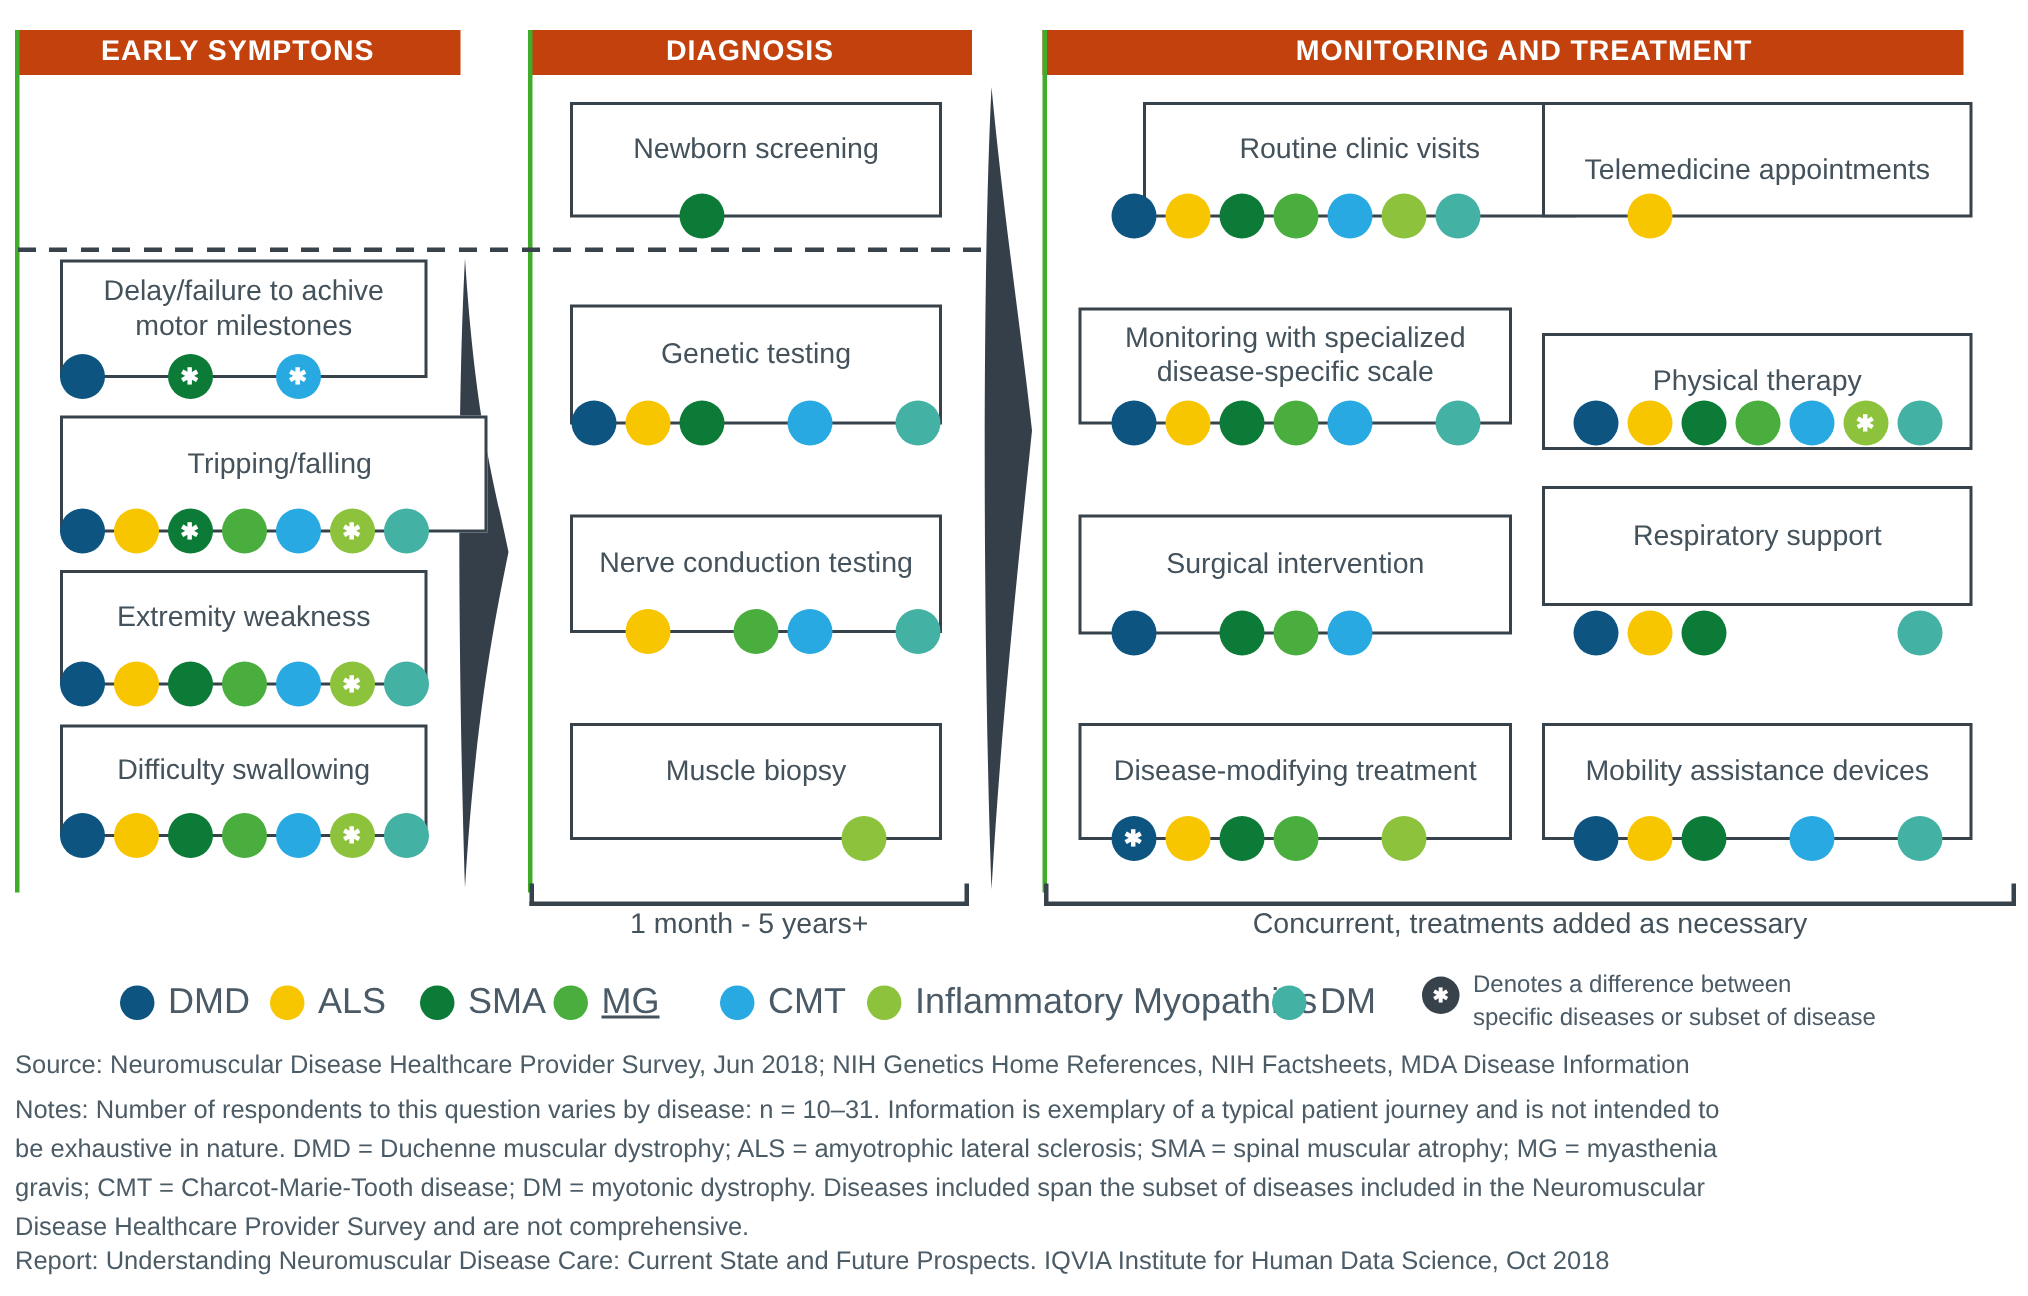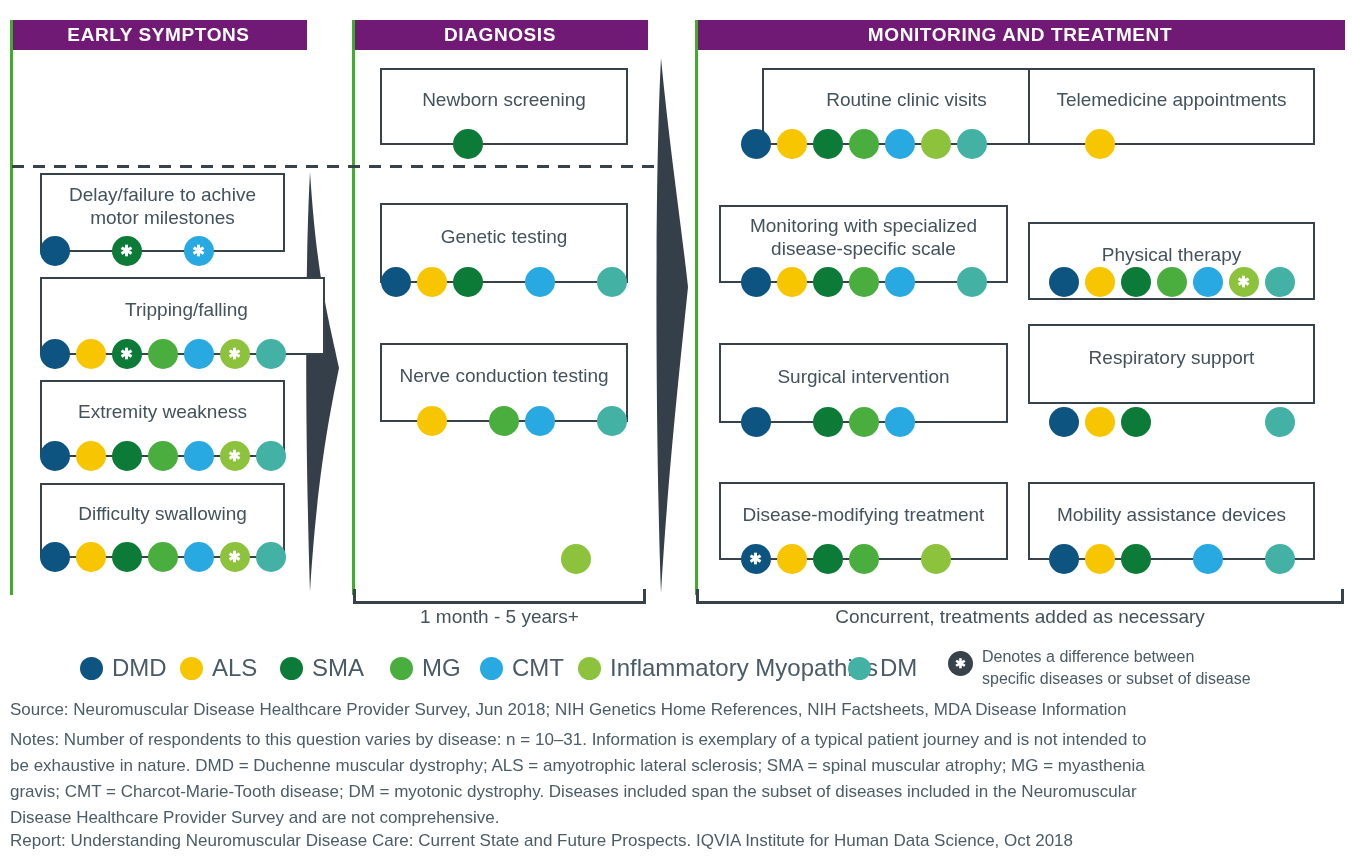--- a/index.html
+++ b/index.html
@@ -1,21 +1,21 @@
 <!DOCTYPE html>
 <html><head>
 <meta charset="utf-8">
 <style>
   html,body{margin:0;padding:0;background:#ffffff;}
   #stage{
     position:relative;width:1352px;height:864px;background:#ffffff;overflow:hidden;
     font-family:"Liberation Sans", sans-serif;color:#44525C;
   }
   .colbar{
-    position:absolute;top:20px;height:30px;background:#701a75;color:#ffffff;
+    position:absolute;top:20px;height:30px;background:#c2410c;color:#ffffff;
     display:flex;align-items:center;justify-content:center;
     font-size:19px;font-weight:bold;letter-spacing:0.6px;
   }
   .vline{position:absolute;top:20px;width:3px;height:575px;background:#3FAD2B;}
   .dashline{
     position:absolute;left:12px;top:165px;width:643px;height:3px;
     background:repeating-linear-gradient(to right,#37424A 0 12px,transparent 12px 21px);
   }
   .box{
     position:absolute;border:2.5px solid #37424A;background:#ffffff;box-sizing:border-box;
@@ -44,21 +44,21 @@
   .footer-line{position:absolute;left:10px;font-size:17px;color:#4C5C67;white-space:nowrap;}
   .notes-block{position:absolute;left:10px;top:727px;font-size:17px;line-height:26px;color:#4C5C67;}
 </style>
 </head>
 <body>
 
 <div id="stage">
 
   <div class="colbar" style="left:10px;width:297px;">EARLY SYMPTONS</div>
   <div class="colbar" style="left:352px;width:296px;">DIAGNOSIS</div>
-  <div class="colbar" style="left:695px;width:650px;">MONITORING AND TREATMENT</div>
+  <div class="colbar" style="left:695px;width:586px;padding-left:28px;">MONITORING AND TREATMENT</div>
 
   <div class="vline" style="left:10px;"></div>
   <div class="vline" style="left:352px;"></div>
   <div class="vline" style="left:695px;"></div>
 
   <div class="dashline"></div>
 
   <svg class="arrow-svg" style="left:303px;top:172px;" width="42" height="420" viewBox="0 0 42 420">
     <path d="M7 0 C 14 110, 27 152, 36 196 C 27 240, 14 305, 7 420 C 3 295, 1 115, 7 0 Z" fill="#343F49"></path>
   </svg>
@@ -133,32 +133,35 @@
     <div class="dot" style="left: 453px; top: 267px; background: rgb(12, 123, 55);"></div>
     <div class="dot" style="left: 525px; top: 267px; background: rgb(40, 169, 225);"></div>
     <div class="dot" style="left: 597px; top: 267px; background: rgb(67, 177, 164);"></div>
     <div class="box" style="left: 380px; top: 343px; width: 248px; height: 79px;">
       <div class="box-label">Nerve conduction testing</div>
     </div>
     <div class="dot" style="left: 417px; top: 406px; background: rgb(247, 198, 0);"></div>
     <div class="dot" style="left: 489px; top: 406px; background: rgb(74, 174, 62);"></div>
     <div class="dot" style="left: 525px; top: 406px; background: rgb(40, 169, 225);"></div>
     <div class="dot" style="left: 597px; top: 406px; background: rgb(67, 177, 164);"></div>
+    <div class="box" style="left: 380px; top: 482px; width: 248px; height: 78px;">
+      <div class="box-label">Muscle biopsy</div>
+    </div>
     <div class="dot" style="left: 561px; top: 544px; background: rgb(140, 194, 60);"></div>
     <div class="box" style="left: 762px; top: 68px; width: 289px; height: 77px;">
       <div class="box-label">Routine clinic visits</div>
     </div>
     <div class="dot" style="left: 740.5px; top: 129px; background: rgb(14, 84, 129);"></div>
     <div class="dot" style="left: 776.5px; top: 129px; background: rgb(247, 198, 0);"></div>
     <div class="dot" style="left: 812.5px; top: 129px; background: rgb(12, 123, 55);"></div>
     <div class="dot" style="left: 848.5px; top: 129px; background: rgb(74, 174, 62);"></div>
     <div class="dot" style="left: 884.5px; top: 129px; background: rgb(40, 169, 225);"></div>
     <div class="dot" style="left: 920.5px; top: 129px; background: rgb(140, 194, 60);"></div>
     <div class="dot" style="left: 956.5px; top: 129px; background: rgb(67, 177, 164);"></div>
-    <div class="box" style="left: 1028px; top: 68px; width: 287px; height: 77px;">
+    <div class="box" style="left: 1028px; top: 68px; width: 287px; height: 77px; align-items: flex-end;">
       <div class="box-label">Telemedicine appointments</div>
     </div>
     <div class="dot" style="left: 1084.5px; top: 129px; background: rgb(247, 198, 0);"></div>
     <div class="box" style="left: 719px; top: 205px; width: 289px; height: 78px;">
       <div class="box-label">Monitoring with specialized disease-specific scale</div>
     </div>
     <div class="dot" style="left: 740.5px; top: 267px; background: rgb(14, 84, 129);"></div>
     <div class="dot" style="left: 776.5px; top: 267px; background: rgb(247, 198, 0);"></div>
     <div class="dot" style="left: 812.5px; top: 267px; background: rgb(12, 123, 55);"></div>
     <div class="dot" style="left: 848.5px; top: 267px; background: rgb(74, 174, 62);"></div>
@@ -209,21 +212,21 @@
       <span class="legend-label">DMD</span>
     </div>
     <div class="legend-item" style="left: 180px;">
       <span class="legend-dot" style="background: rgb(247, 198, 0);"></span>
       <span class="legend-label">ALS</span>
     </div>
     <div class="legend-item" style="left: 280px;">
       <span class="legend-dot" style="background: rgb(12, 123, 55);"></span>
       <span class="legend-label">SMA</span>
     </div>
-    <div class="legend-item" style="left: 390px;">
+    <div class="legend-item" style="left: 369px; text-decoration: underline;">
       <span class="legend-dot" style="background: rgb(74, 174, 62);"></span>
       <span class="legend-label">MG</span>
     </div>
     <div class="legend-item" style="left: 480px;">
       <span class="legend-dot" style="background: rgb(40, 169, 225);"></span>
       <span class="legend-label">CMT</span>
     </div>
     <div class="legend-item" style="left: 578px;">
       <span class="legend-dot" style="background: rgb(140, 194, 60);"></span>
       <span class="legend-label">Inflammatory Myopathies</span>

